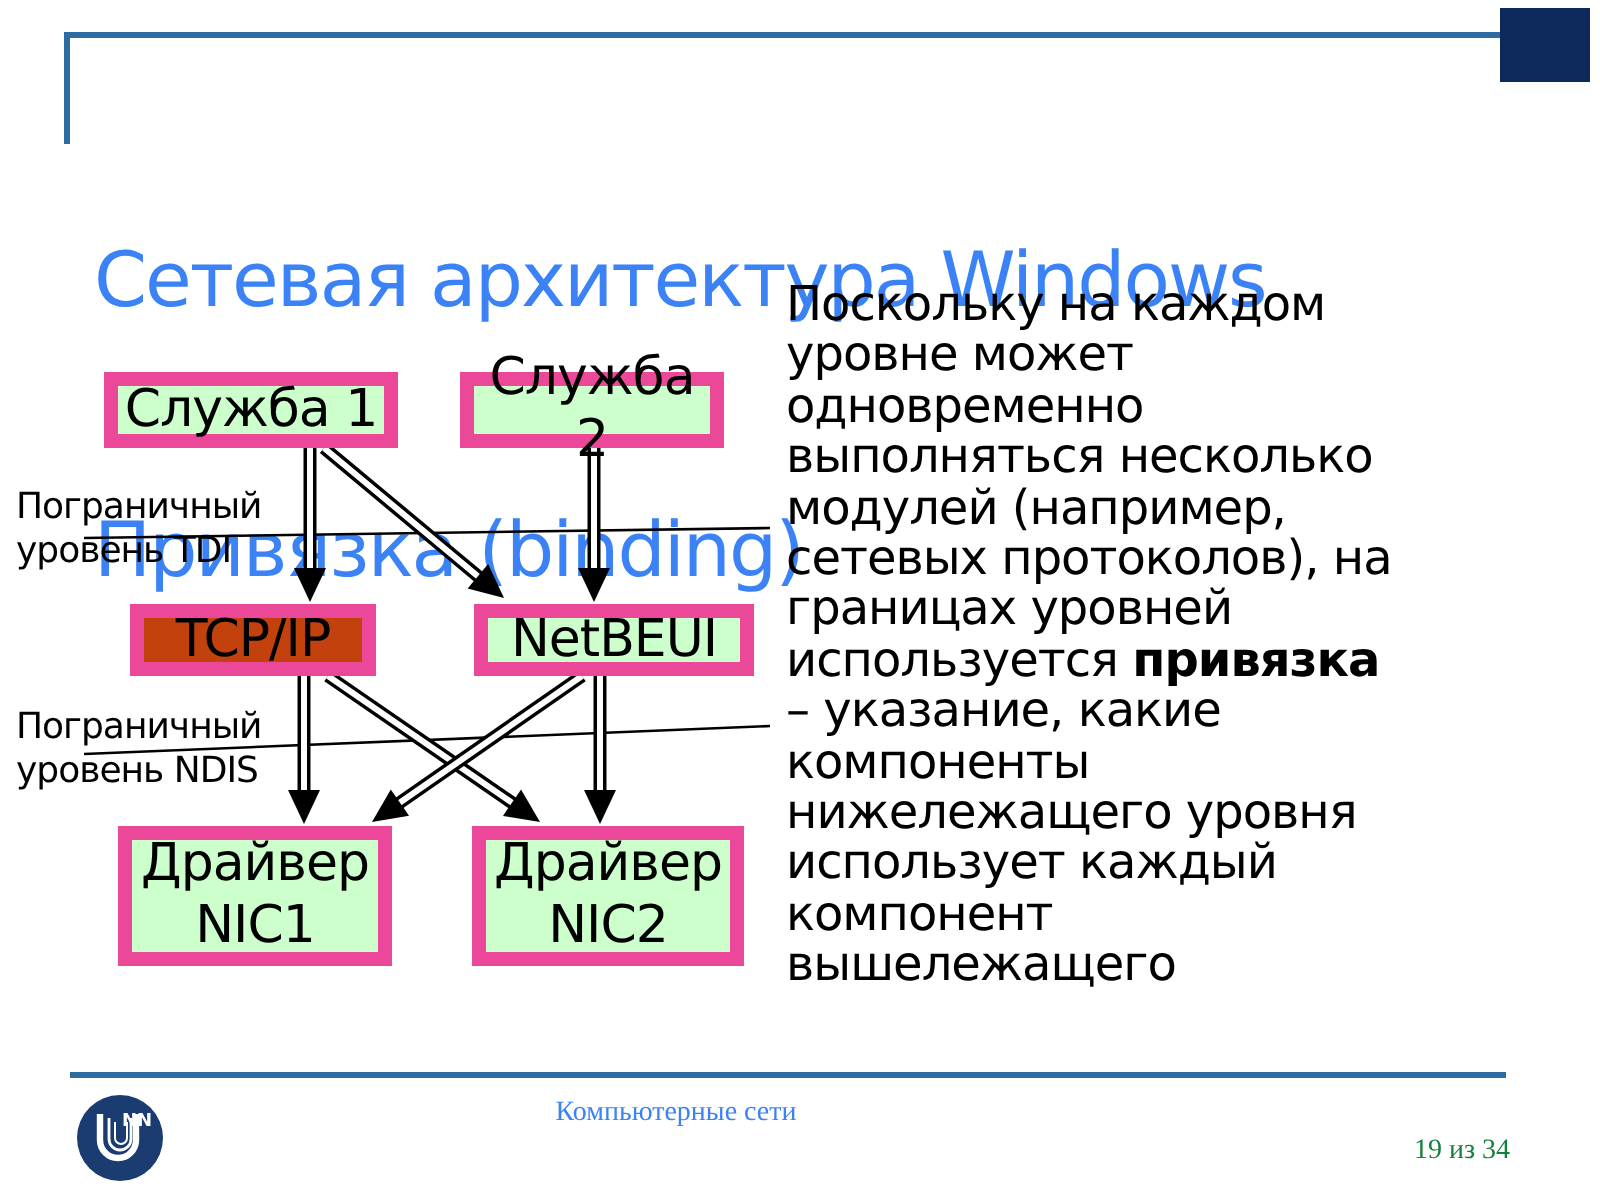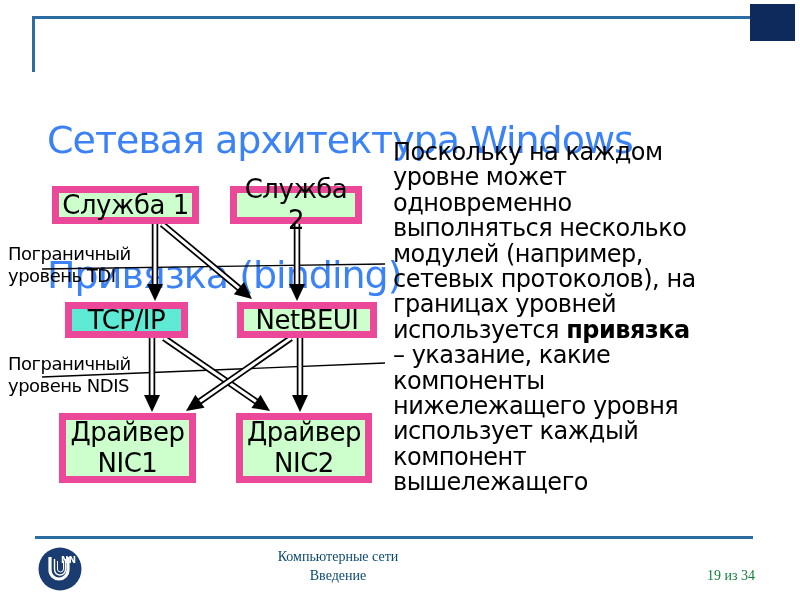--- a/index.html
+++ b/index.html
@@ -17,21 +17,21 @@
   .body-text .bold{font-weight:bold;text-align:right;}
   
   #diagram-svg{position:absolute;left:0;top:140px;pointer-events:none;}
   .dnode{position:absolute;border:7px solid #ec4899;box-sizing:border-box;
          display:flex;align-items:center;justify-content:center;text-align:center;
          font-size:26px;line-height:31px;white-space:pre-line;letter-spacing:-0.5px;}
   .blabel{position:absolute;font-size:18px;line-height:22px;white-space:pre-line;letter-spacing:-0.5px;}
   
   .footline{position:absolute;left:35px;top:536px;width:718px;height:3px;}
   .fcourse,.fsection{position:absolute;left:0;width:676px;text-align:center;
-         font-family:"Liberation Serif",serif;font-size:14px;color:#0c4a6e;}
+         font-family:"Liberation Serif",serif;font-size:14px;color:#3b82f6;}
   .fcourse{top:549px;}
   .fsection{top:568px;}
   .fpage{position:absolute;right:45px;top:568px;font-family:"Liberation Serif",serif;
          font-size:14px;color:#15803d;}
   .logo{position:absolute;left:37px;top:546px;}
 </style>
 </head>
 <body>
 
 <div class="slide">
@@ -86,35 +86,34 @@
       <polygon points="300,272 292,255 308,255" fill="#000"></polygon>
     </svg>
 
   <div id="diagram-nodes">
       <div class="blabel" style="left: 8px; top: 243px;">Пограничный
 уровень TDI</div>
       <div class="blabel" style="left: 8px; top: 353px;">Пограничный
 уровень NDIS</div>
       <div class="dnode" style="left: 52px; top: 186px; width: 147px; height: 38px; background: rgb(204, 255, 204);">Служба 1</div>
       <div class="dnode" style="left: 230px; top: 186px; width: 132px; height: 38px; background: rgb(204, 255, 204);">Служба 2</div>
-      <div class="dnode" style="left: 65px; top: 302px; width: 123px; height: 36px; background: #5eead4;">TCP/IP</div>
+      <div class="dnode" style="left: 65px; top: 302px; width: 123px; height: 36px; background: #c2410c;">TCP/IP</div>
       <div class="dnode" style="left: 237px; top: 302px; width: 140px; height: 36px; background: rgb(204, 255, 204);">NetBEUI</div>
       <div class="dnode" style="left: 59px; top: 413px; width: 137px; height: 70px; background: rgb(204, 255, 204);">Драйвер
 NIC1</div>
       <div class="dnode" style="left: 236px; top: 413px; width: 136px; height: 70px; background: rgb(204, 255, 204);">Драйвер
 NIC2</div>
     </div>
 
   <div class="footline accent" style="background: rgb(43, 108, 163);"></div>
 
   <svg class="logo" width="46" height="46">
     <circle cx="23" cy="23" r="21.5" fill="#1B3C71"></circle>
     <path d="M13,11 v13 a9,9 0 0 0 18,0 v-13" fill="none" stroke="#ffffff" stroke-width="3.2"></path>
     <path d="M17.5,13 v10.5 a5.5,5.5 0 0 0 11,0 v-10.5" fill="none" stroke="#ffffff" stroke-width="1.4"></path>
     <path d="M20.5,15 v8 a3,3 0 0 0 6,0 v-8" fill="none" stroke="#ffffff" stroke-width="1"></path>
     <text x="24" y="17" font-size="9" font-weight="bold" fill="#ffffff" font-family="DejaVu Sans, sans-serif">NN</text>
   </svg>
 
   <div class="fcourse">Компьютерные сети</div>
-  <div class="fsection">Введение</div>
   <div class="fpage">19 из 34</div>
 
 </div>
 
 </body></html>

